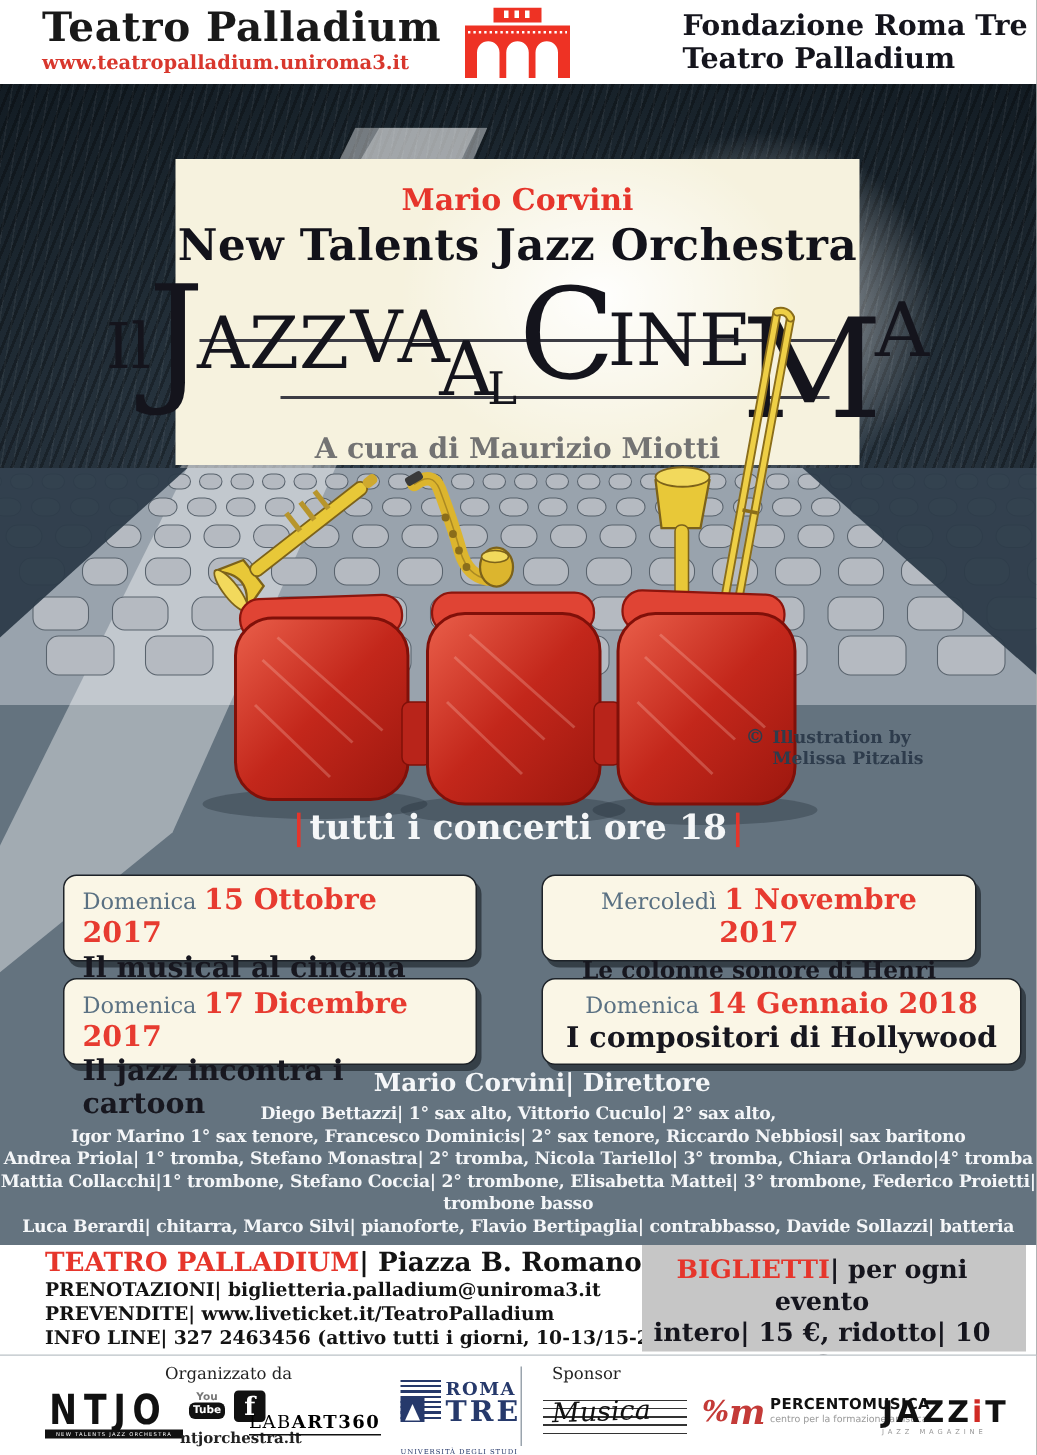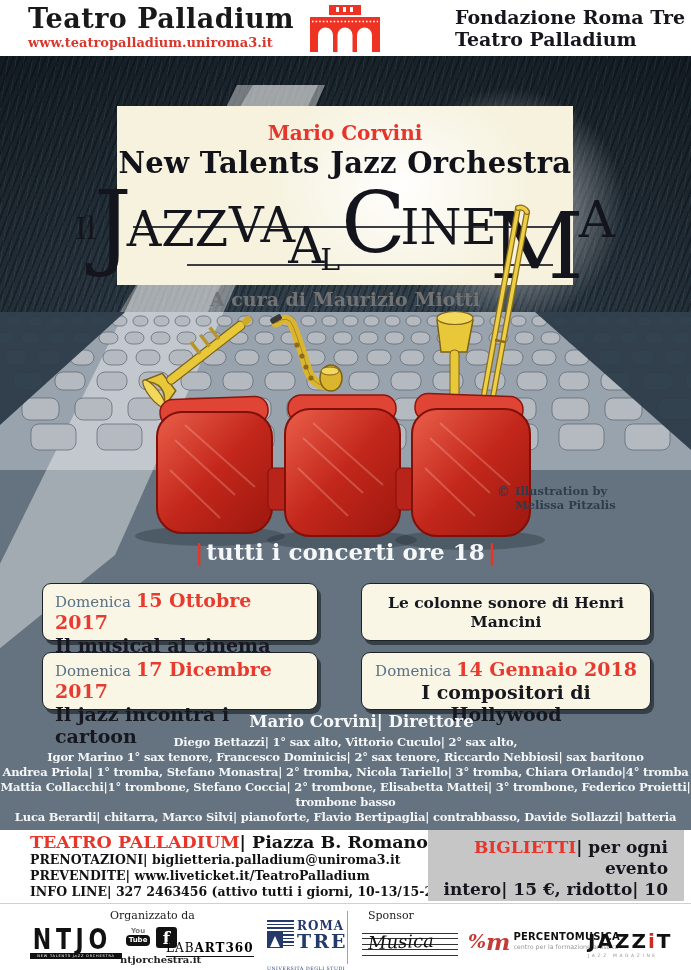--- a/index.html
+++ b/index.html
@@ -22,32 +22,32 @@
   .seats-bg{position:absolute;left:0;top:312px;width:691px;height:158px;background:#99a3ad;z-index:1;}
   .slate{position:absolute;left:0;top:470px;width:691px;height:433px;background:#64737f;z-index:1;}
   
   .beam{position:absolute;left:0;top:85px;width:691px;height:750px;z-index:2;background:rgba(255,255,255,.40);
         clip-path:polygon(237px 0,325px 0,115px 470px,-70px 620px);}
   .beam-core{position:absolute;left:0;top:85px;width:691px;height:227px;z-index:2;background:rgba(255,255,255,.32);
         clip-path:polygon(253px 0,318px 0,208px 227px,120px 227px);}
   .glow{position:absolute;left:390px;top:88px;width:235px;height:238px;z-index:2;
         background:radial-gradient(closest-side,rgba(255,255,255,.72),rgba(255,255,255,0));}
   
-  .panel{position:absolute;left:117px;top:106px;width:456px;height:179px;background:#f6f2de;z-index:3;}
+  .panel{position:absolute;left:117px;top:106px;width:456px;height:204px;background:#f6f2de;z-index:3;}
   .panel::before{content:"";position:absolute;inset:0;
         background:radial-gradient(ellipse 185px 150px at 62% 45%,rgba(255,255,255,.95),rgba(255,255,255,0) 72%);}
   .panel-in{position:relative;text-align:center;}
   .artist{margin-top:15px;font-size:20px;font-weight:bold;color:#e6352b;}
   .orchestra{margin-top:1px;font-size:29px;font-weight:bold;color:#12121a;letter-spacing:.3px;}
   .logotype{position:relative;height:104px;margin-top:4px;display:flex;justify-content:center;align-items:flex-start;}
   .stline{position:absolute;height:1.6px;background:#3c3c44;z-index:0;}
   .stl1{left:16px;right:16px;top:42px;}
   .stl2{left:70px;right:20px;top:80px;}
   .lp{font-family:"DejaVu Serif",serif;color:#14141c;display:inline-block;line-height:.8;position:relative;z-index:1;}
-  .lp0{font-size:34px;margin-top:30px;font-family:Liberation Serif, serif;}
+  .lp0{font-size:42px;margin-top:30px;}
   .lp1{font-size:94px;margin-top:4px;margin-left:-2px;}
   .lp2{font-size:48px;margin-top:26px;margin-left:-5px;}
   .lp3{font-size:48px;margin-top:22px;margin-left:1px;}
   .lp4{font-size:50px;margin-top:42px;margin-left:-7px;}
   .lp5{font-size:30px;margin-top:64px;margin-left:-4px;}
   .lp6{font-size:84px;margin-top:6px;margin-left:1px;}
   .lp7{font-size:48px;margin-top:24px;margin-left:-5px;text-align:right;}
   .lp8{font-size:92px;margin-top:26px;margin-left:-7px;}
   .lp9{font-size:50px;margin-top:16px;margin-left:-5px;}
   .curator{margin-top:0;font-size:19px;font-weight:bold;color:#737373;}
@@ -60,37 +60,37 @@
   .credit-tx{font-size:11.5px;font-weight:bold;line-height:14px;}
   
   .note{position:absolute;left:0;top:538px;width:691px;z-index:5;text-align:center;
         font-size:23px;font-weight:bold;color:#f5f7f8;}
   .note .bar{color:#e6352b;padding:0 3px;}
   .evbox{position:absolute;z-index:5;background:#faf6e6;border:1.5px solid #1d2228;border-radius:9px;
          box-shadow:3px 4px 0 rgba(15,20,26,.55);padding:5px 12px 4px 12px;box-sizing:border-box;}
   .ev1{left:42px;top:583px;width:276px;height:58px;text-align:left;}
   .ev2{left:361px;top:583px;width:290px;height:58px;text-align:center;}
   .ev3{left:42px;top:652px;width:276px;height:58px;text-align:left;}
-  .ev4{left:361px;top:652px;width:290px;height:58px;text-align:center;}
+  .ev4{left:361px;top:652px;width:320px;height:58px;text-align:center;}
   .ev-day{font-size:15px;font-weight:normal;color:#5a7183;}
   .ev-date{font-size:19px;font-weight:bold;color:#e73b30;}
   .ev-title{font-size:19px;font-weight:bold;color:#17171f;margin-top:1px;}
   .ev-title.small{font-size:15.5px;margin-top:4px;}
   
   .lineup{position:absolute;left:0;top:712px;width:691px;z-index:5;text-align:center;color:#f4f6f8;}
   .lu-dir{font-size:16.5px;font-weight:bold;margin-bottom:4px;padding-left:32px;}
   .lu-row{font-size:11.5px;font-weight:bold;line-height:15px;letter-spacing:-.2px;}
   
   .footer{position:absolute;left:0;top:830px;width:691px;height:73px;background:#fff;z-index:6;}
   .ft-left{position:absolute;left:30px;top:2px;}
   .ft-line1{font-size:17.5px;font-weight:bold;color:#131313;}
   .ft-line1 .red{color:#e6352b;}
   .ft-small{font-size:12.5px;font-weight:bold;color:#131313;line-height:16px;}
   .tickets{position:absolute;left:428px;top:0;width:256px;height:71px;background:#c6c6c6;
-           text-align:right;padding:7px 16px 0 0;box-sizing:border-box;}
+           text-align:center;padding:7px 16px 0 0;box-sizing:border-box;}
   .tk-line{font-size:17px;font-weight:bold;color:#15151d;line-height:21px;}
   .tk-line .red{color:#e6352b;}
   
   .logos{position:absolute;left:0;top:903px;width:691px;height:67px;background:#fff;z-index:6;
          border-top:1px solid #ccd1d5;font-family:"DejaVu Serif",serif;}
   .lbl{position:absolute;font-size:11px;color:#222;}
   .org-lbl{left:92px;top:5px;margin-left:18px;}
   .spon-lbl{left:368px;top:5px;}
   .vdiv{position:absolute;left:347px;top:7px;width:1px;height:53px;background:#9aa4ad;}
   .ntjo{position:absolute;left:30px;top:21px;width:92px;text-align:center;}
@@ -402,20 +402,22 @@
   <div class="note">
     <span class="bar">|</span><span>tutti i concerti ore 18</span><span class="bar">|</span>
   </div>
 
   <div class="evbox ev1">
     <div><span class="ev-day">Domenica</span>
       <span class="ev-date">15 Ottobre 2017</span></div>
     <div class="ev-title">Il musical al cinema</div>
   </div>
   <div class="evbox ev2">
+    <div><span class="ev-day">Mercoledì</span>
+      <span class="ev-date">1 Novembre 2017</span></div>
     <div class="ev-title small">Le colonne sonore di Henri Mancini</div>
   </div>
   <div class="evbox ev3">
     <div><span class="ev-day">Domenica</span>
       <span class="ev-date">17 Dicembre 2017</span></div>
     <div class="ev-title">Il jazz incontra i cartoon</div>
   </div>
   <div class="evbox ev4">
     <div><span class="ev-day">Domenica</span>
       <span class="ev-date">14 Gennaio 2018</span></div>

